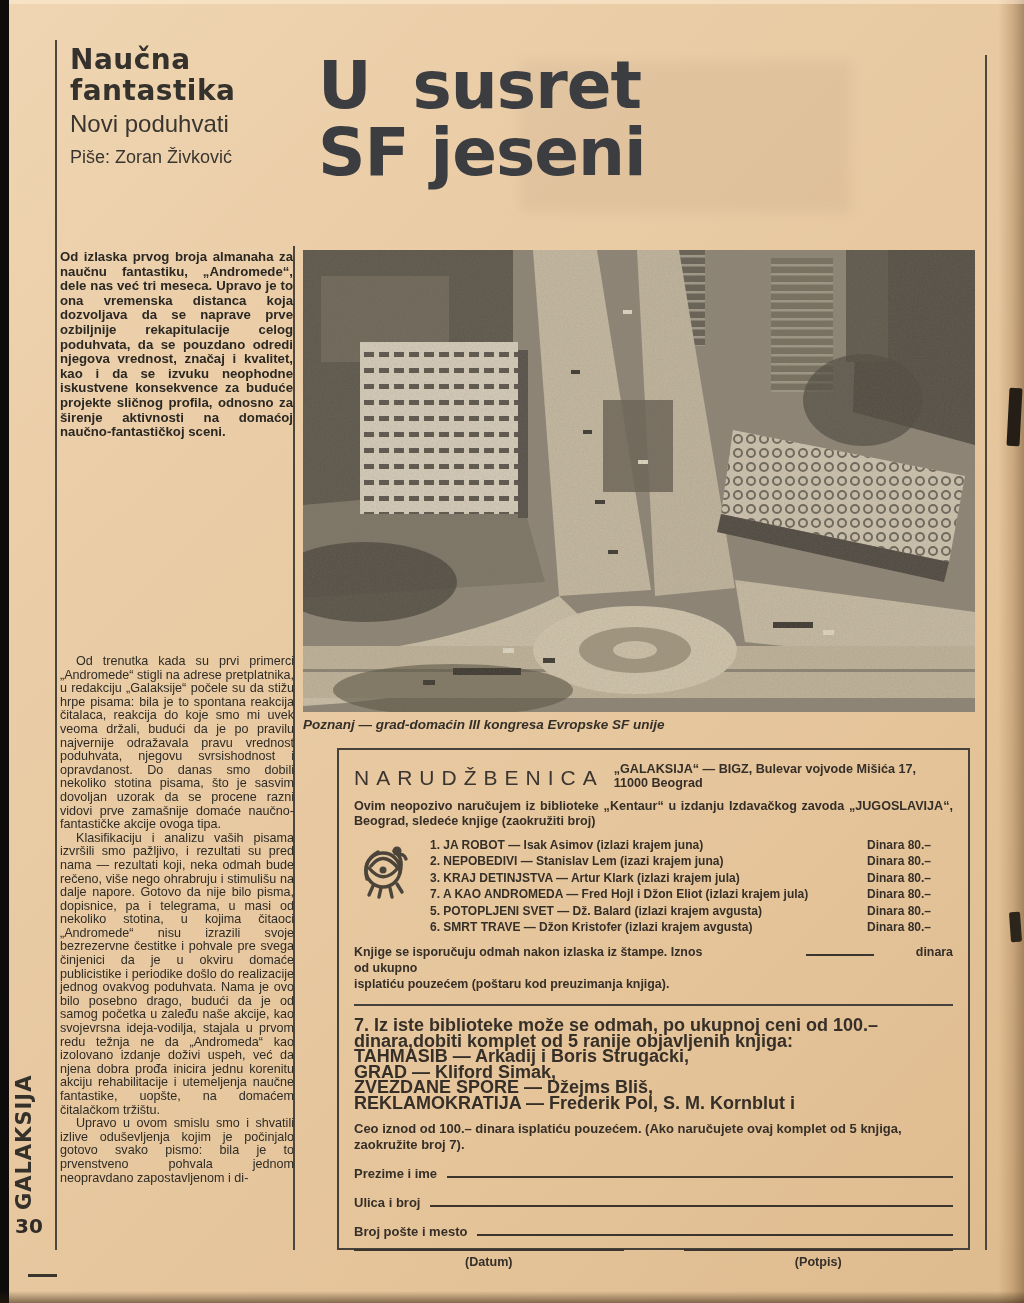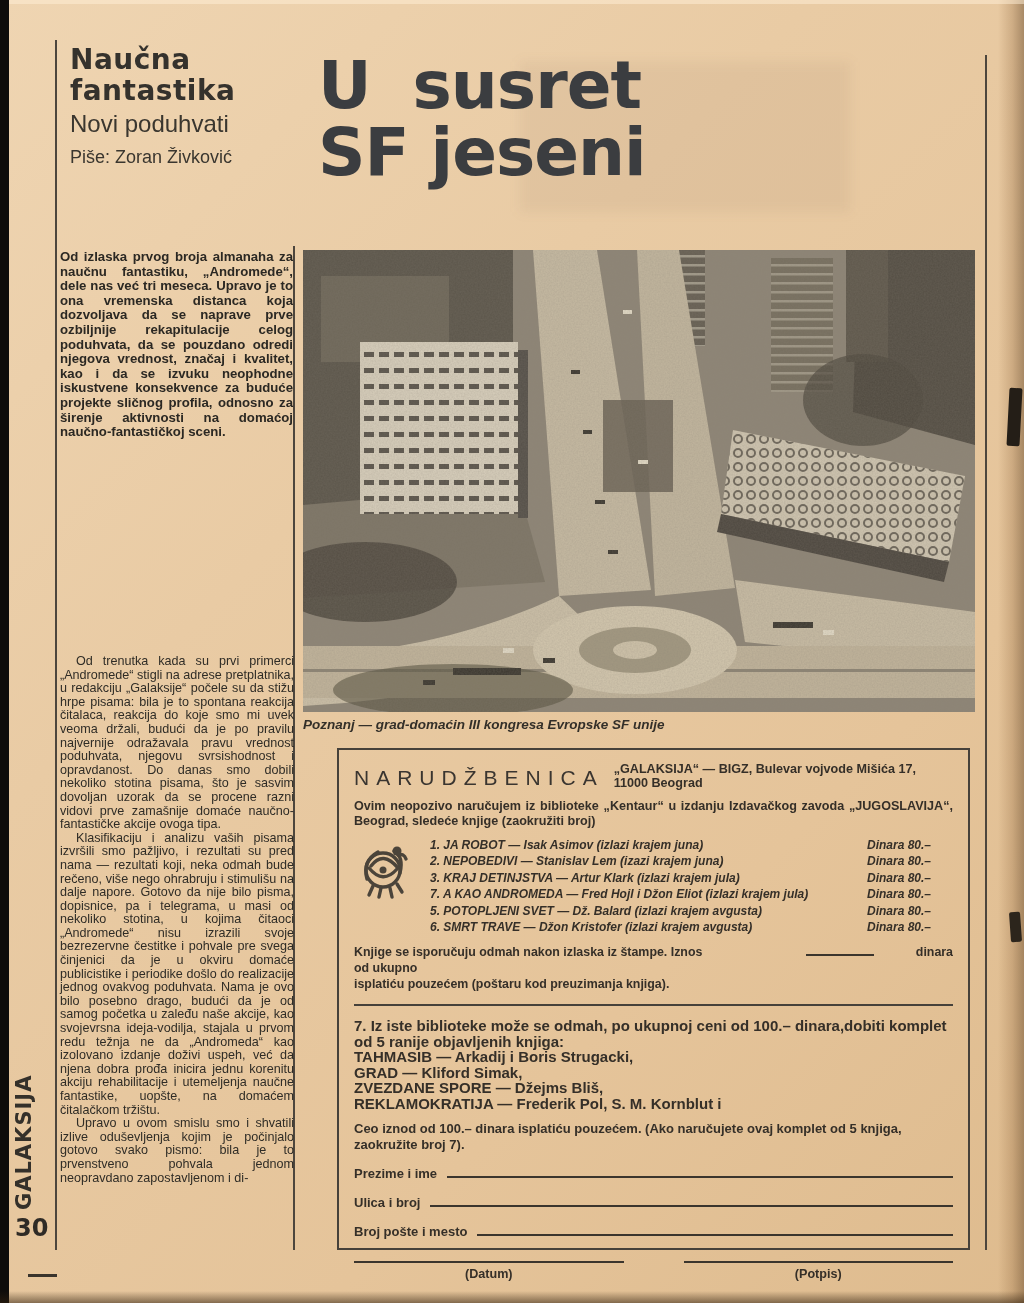--- a/index.html
+++ b/index.html
@@ -44,45 +44,45 @@
   .photo figcaption{font-size:13.5px;font-weight:bold;font-style:italic;color:#332f29;margin-top:5px;}
   
   .orderbox{position:absolute;left:337px;top:748px;width:633px;height:502px;border:2px solid #46413a;
         box-sizing:border-box;padding:12px 15px 10px 15px;color:#352f28;}
   .ob-head{display:flex;align-items:flex-end;gap:10px;}
   .ob-title{font-size:21px;letter-spacing:7px;color:#3a3530;white-space:nowrap;}
   .ob-sub{font-size:12.6px;font-weight:bold;}
   .ob-intro{margin:9px 0 0 0;font-size:12.6px;font-weight:bold;line-height:15px;text-align:justify;}
   .ob-books{display:flex;margin-top:8px;}
   .emblem{flex:0 0 62px;padding-top:2px;}
-  .ob-list{flex:1;margin-left:14px;font-style:italic;}
+  .ob-list{flex:1;margin-left:14px;}
   .ob-row{display:flex;font-size:12px;font-weight:bold;line-height:16.4px;}
   .ob-row .lbl{flex:1;white-space:nowrap;overflow:hidden;}
   .ob-row .prc{flex:0 0 86px;text-align:left;}
   .ob-delivery{margin-top:9px;font-size:12.4px;font-weight:bold;line-height:16px;}
   .ob-del-row{display:flex;align-items:baseline;gap:32px;}
   .fill{border-bottom:2px solid #3b352d;height:10px;}
   .f1{flex:1;max-width:150px;margin:0 10px 0 14px;}
   .f2{width:78px;margin-right:10px;}
   .ob-divider{border:none;border-top:2px solid #46413a;margin:12px 0 0 0;}
-  .ob-item7{margin-top:12px;font-size:15px;font-weight:bold;line-height:15.5px;}
+  .ob-item7{margin-top:12px;font-size:18px;font-weight:bold;line-height:15.5px;}
   .ob-item7 p{margin:0;}
   .ob-item7 .bk{line-height:15.5px;}
   .ob-note7{margin-top:10px;font-size:13px;font-weight:bold;line-height:15.5px;}
   .ob-field{display:flex;align-items:baseline;margin-top:13px;font-size:13px;font-weight:bold;}
   .ob-field .fl{flex:1;margin-left:10px;border-bottom:2px solid #3b352d;height:11px;}
-  .sig-row{display:flex;margin-top:20px;gap:60px;}
+  .sig-row{display:flex;margin-top:8px;gap:60px;}
   .sig-col{flex:1;text-align:center;font-size:12.6px;font-weight:bold;}
   .sig-line{border-bottom:2px solid #3b352d;height:2px;margin-bottom:4px;}
   
   .side-logo{position:absolute;left:12px;top:1086px;height:124px;writing-mode:vertical-rl;
         transform:rotate(180deg);font-family:"DejaVu Sans",sans-serif;font-weight:bold;font-size:21px;
         letter-spacing:1px;color:#34302a;}
   .page-num{position:absolute;left:15px;top:1214px;font-family:"DejaVu Sans",sans-serif;
-        font-weight:bold;font-size:24px;color:#2f2b26;}
+        font-weight:bold;font-size:20px;color:#2f2b26;}
 </style>
 </head>
 <body>
 
 <div class="page">
 
   <div class="ghost"></div>
   <div class="rule rule-left"></div>
   <div class="rule rule-mid"></div>
   <div class="rule rule-right"></div>

